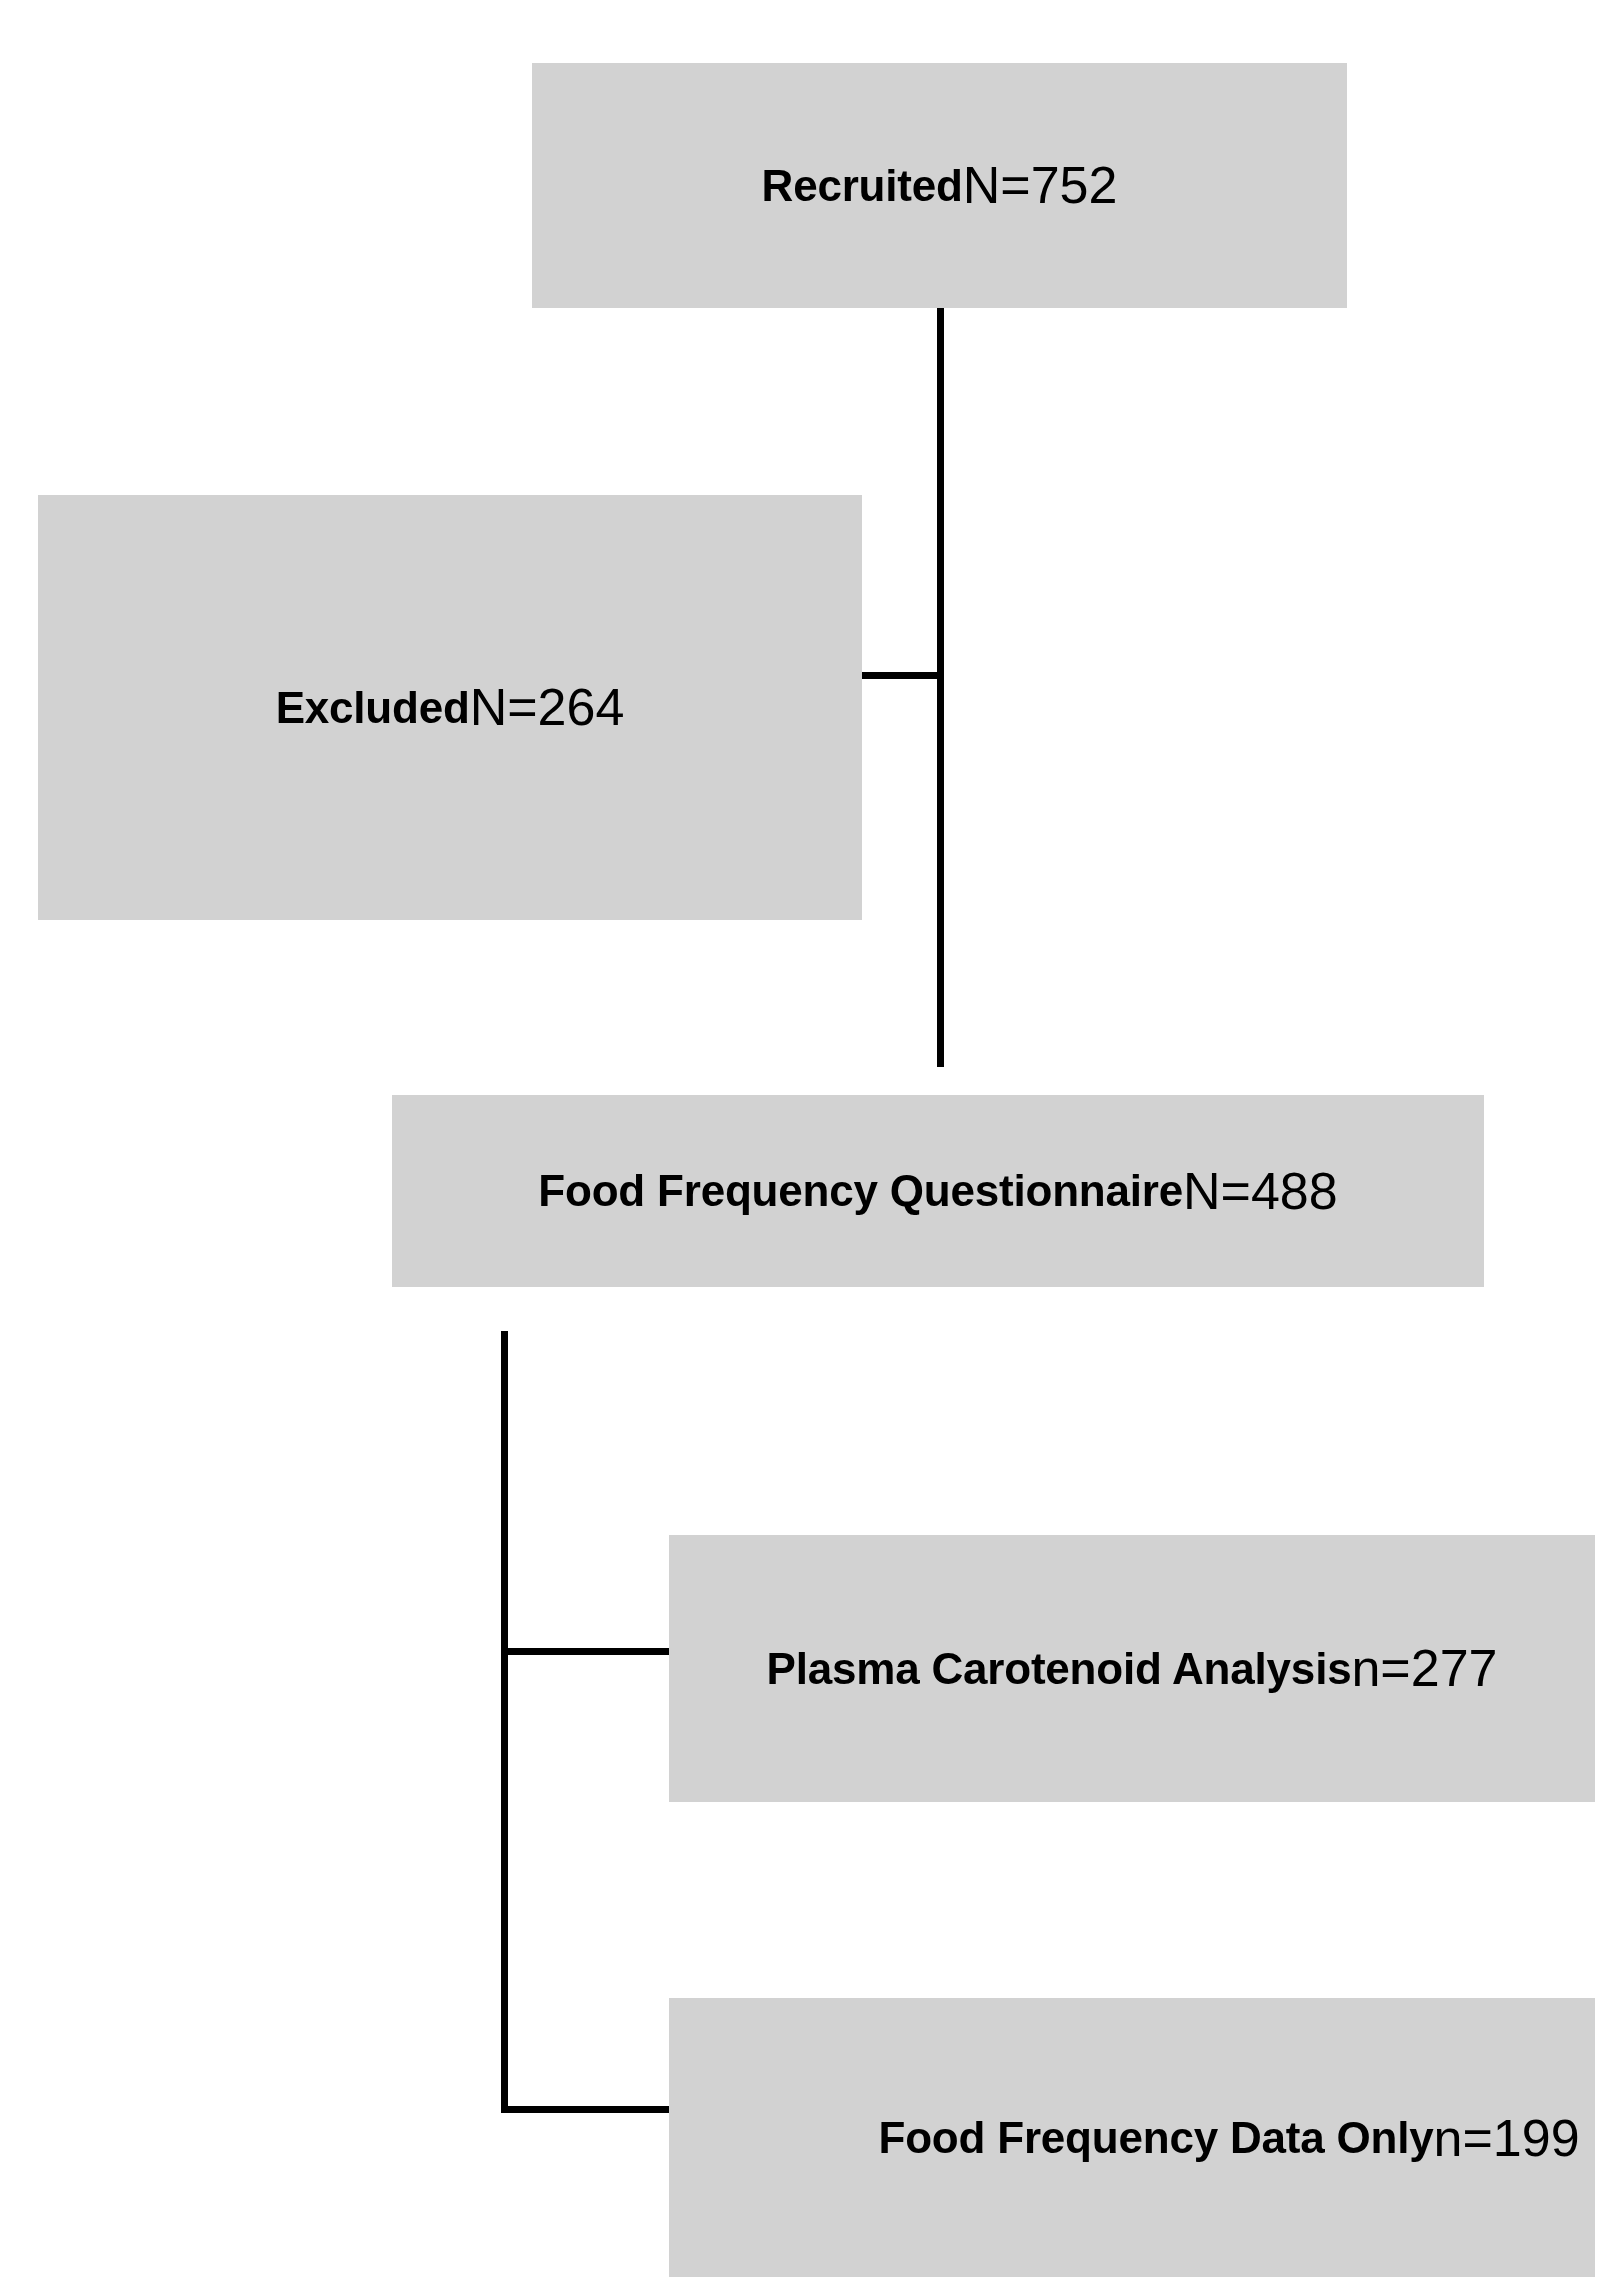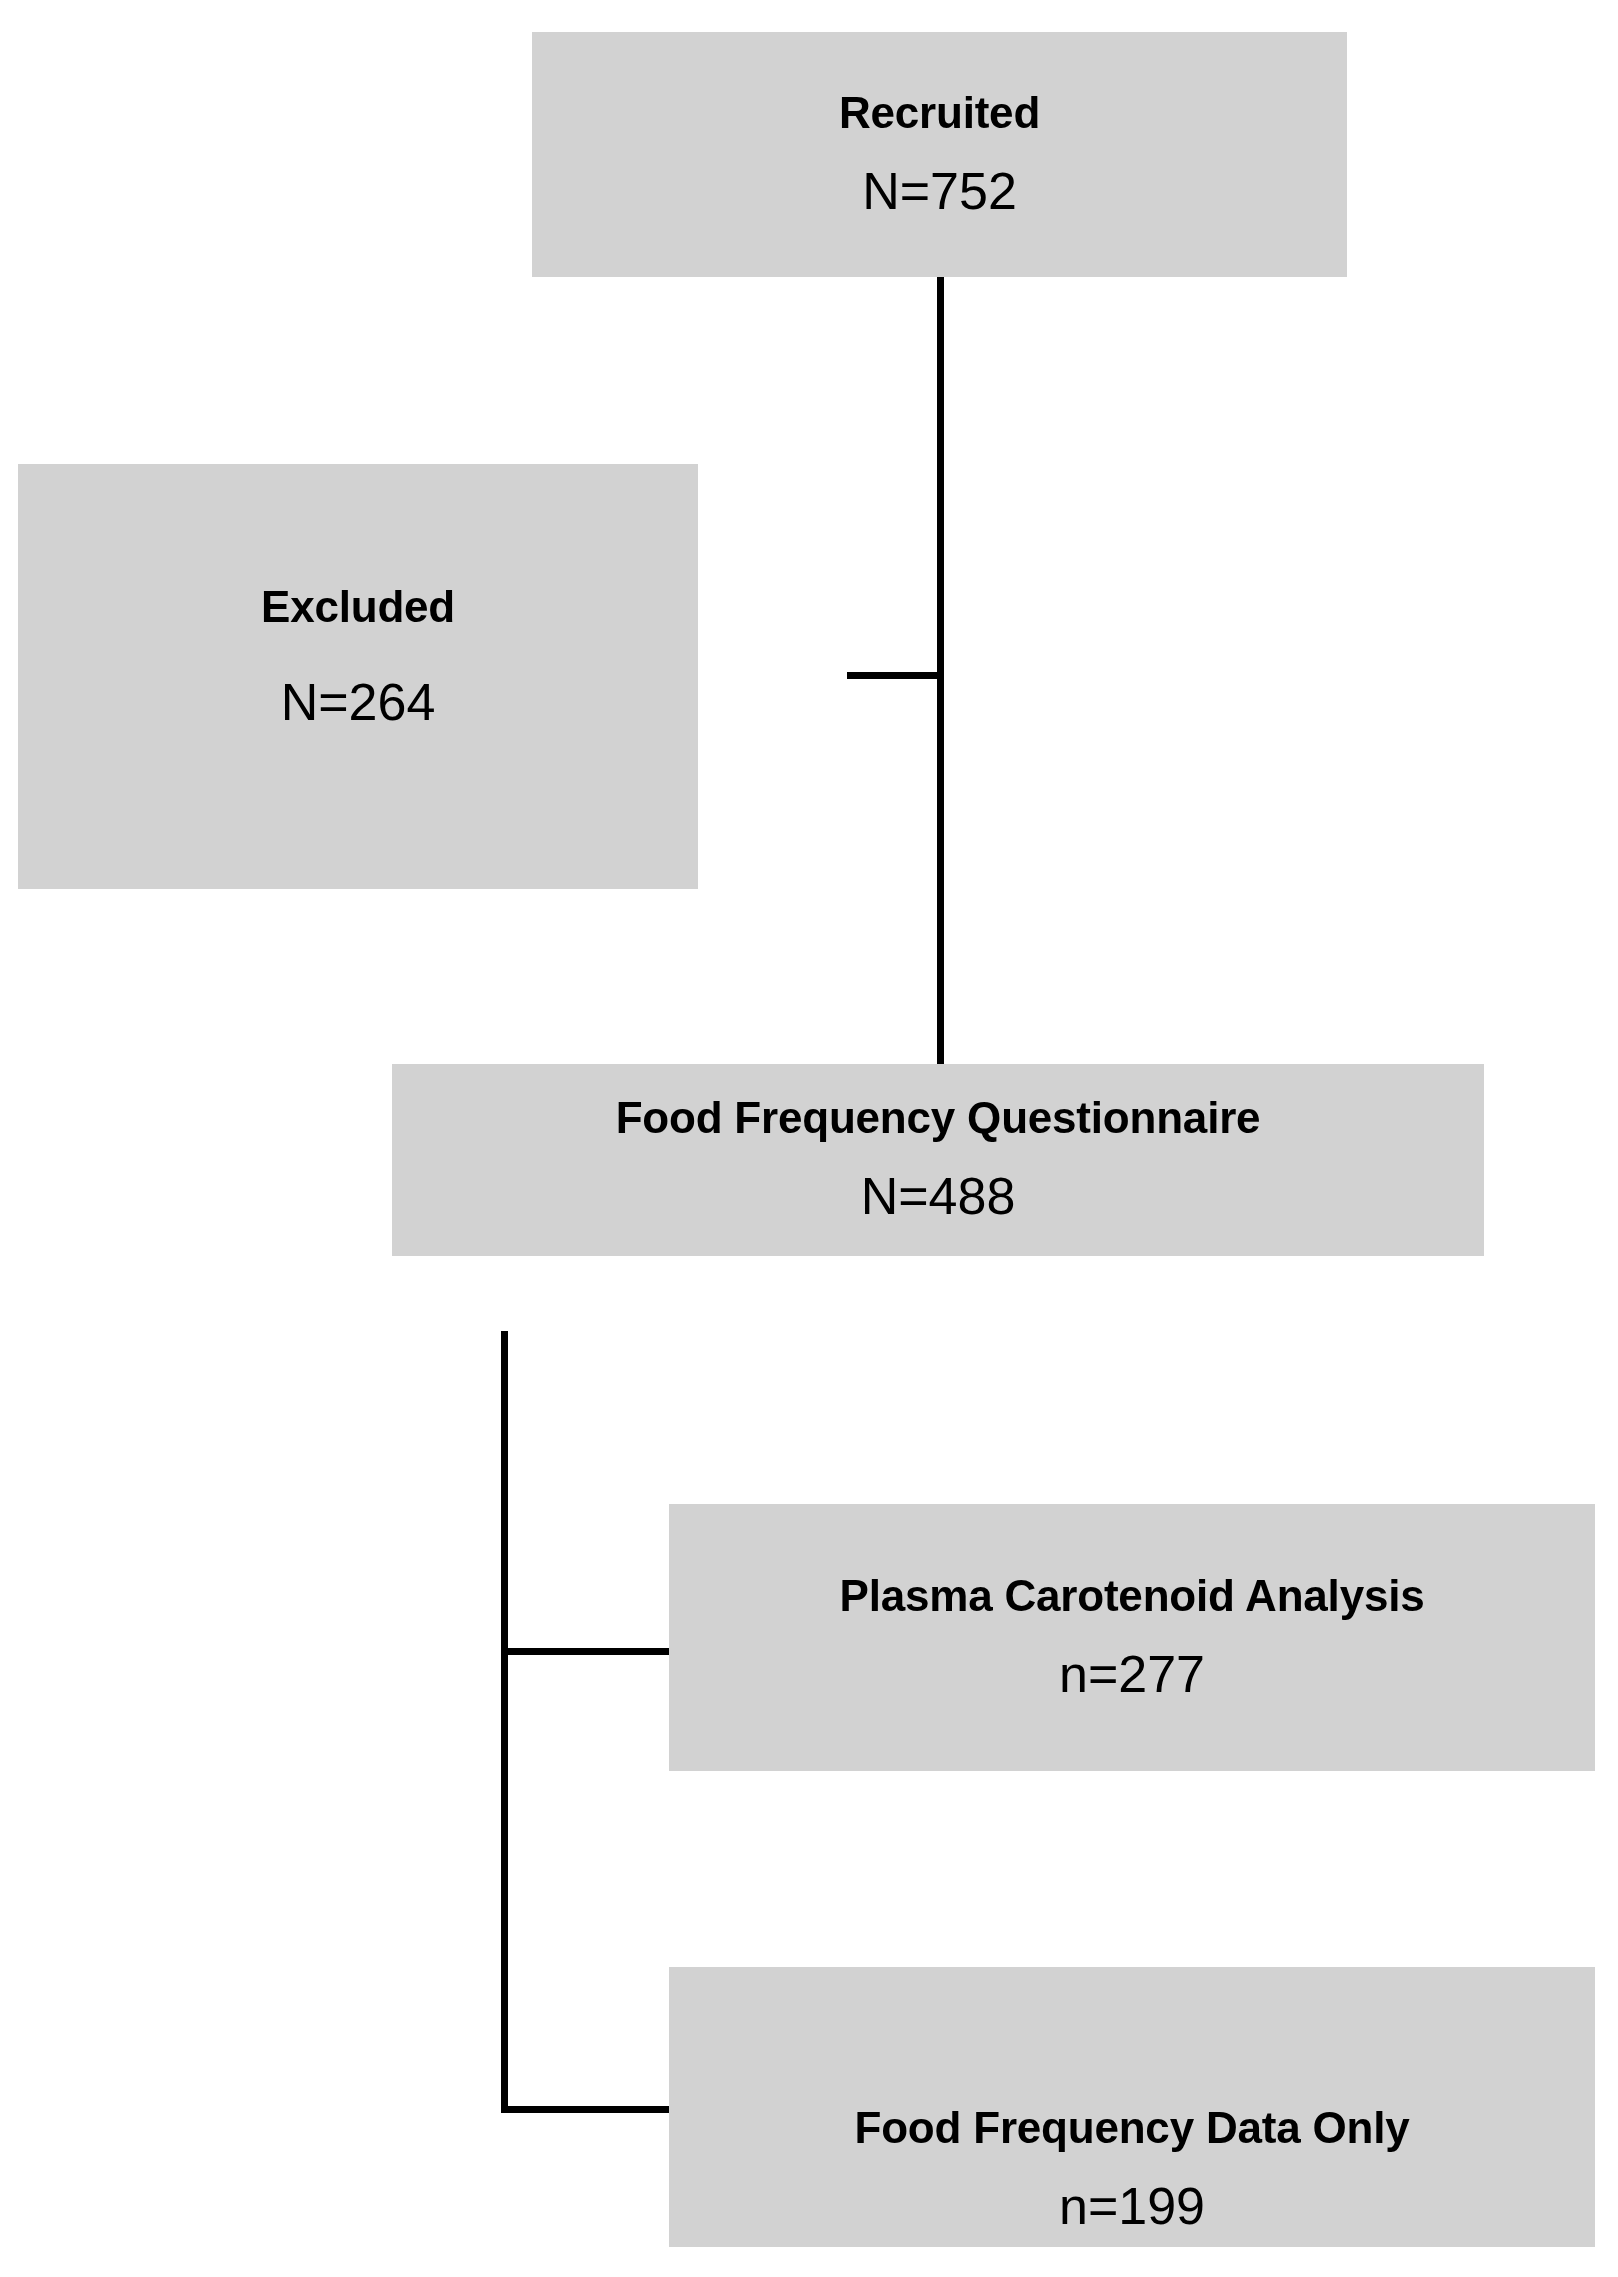--- a/index.html
+++ b/index.html
@@ -26,26 +26,27 @@
   }
   .line-v { width: 6.7px; }
   .line-h { height: 6.7px; }
 
   
   .node {
     position: absolute;
     background: #d2d2d2;
     box-sizing: border-box;
     display: flex;
-    flex-direction: column;
+    flex-direction: row;
     align-items: center;
     justify-content: center;
     text-align: center;
     color: #000000;
     padding: 9.6px 15.4px;
+    margin-top: 31px;
   }
   .node-title {
     font-weight: bold;
     font-size: 44px;
     line-height: 1.18;
     letter-spacing: -0.2px;
     white-space: nowrap;
   }
   .node-count {
     font-weight: normal;
@@ -64,22 +65,22 @@
   
   .gap-sm { height: 21px; }
   .gap-md { height: 38px; }
 
   
   #node-recruited {
     left: 532px;  top: 32px;
     width: 815px; height: 245px;
   }
   #node-excluded {
-    left: 18px;   top: 464px;
-    width: 680px; height: 425px;
+    left: 38px;   top: 464px;
+    width: 824px; height: 425px;
   }
   #node-ffq {
     left: 392px;  top: 1064px;
     width: 1092px; height: 192px;
   }
   #node-plasma {
     left: 669px;  top: 1504px;
     width: 926px; height: 267px;
   }
   #node-ffdata {

